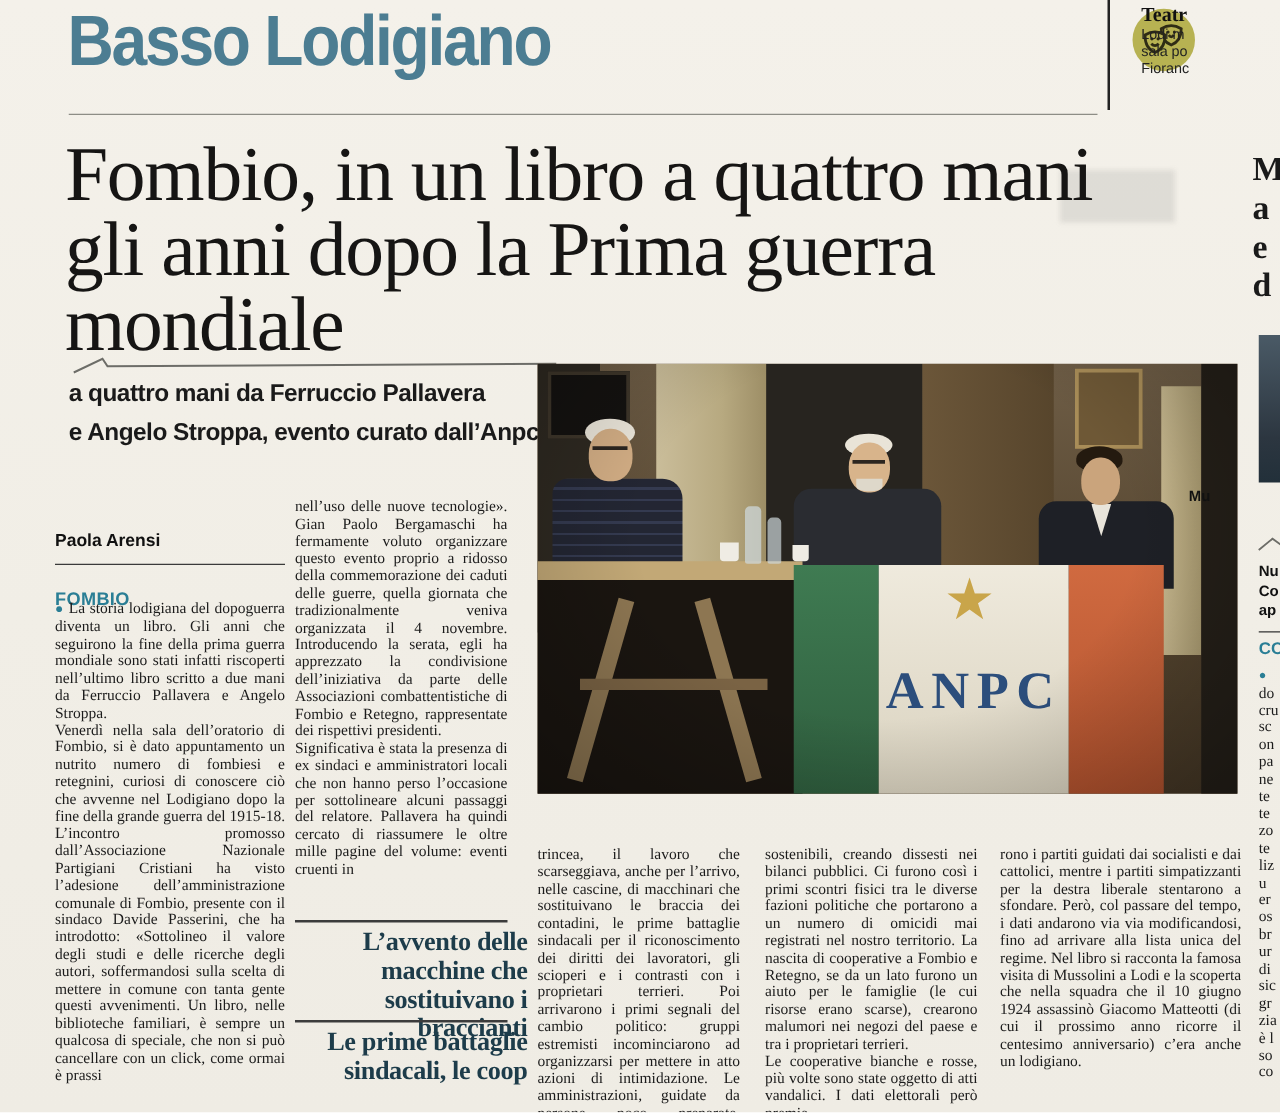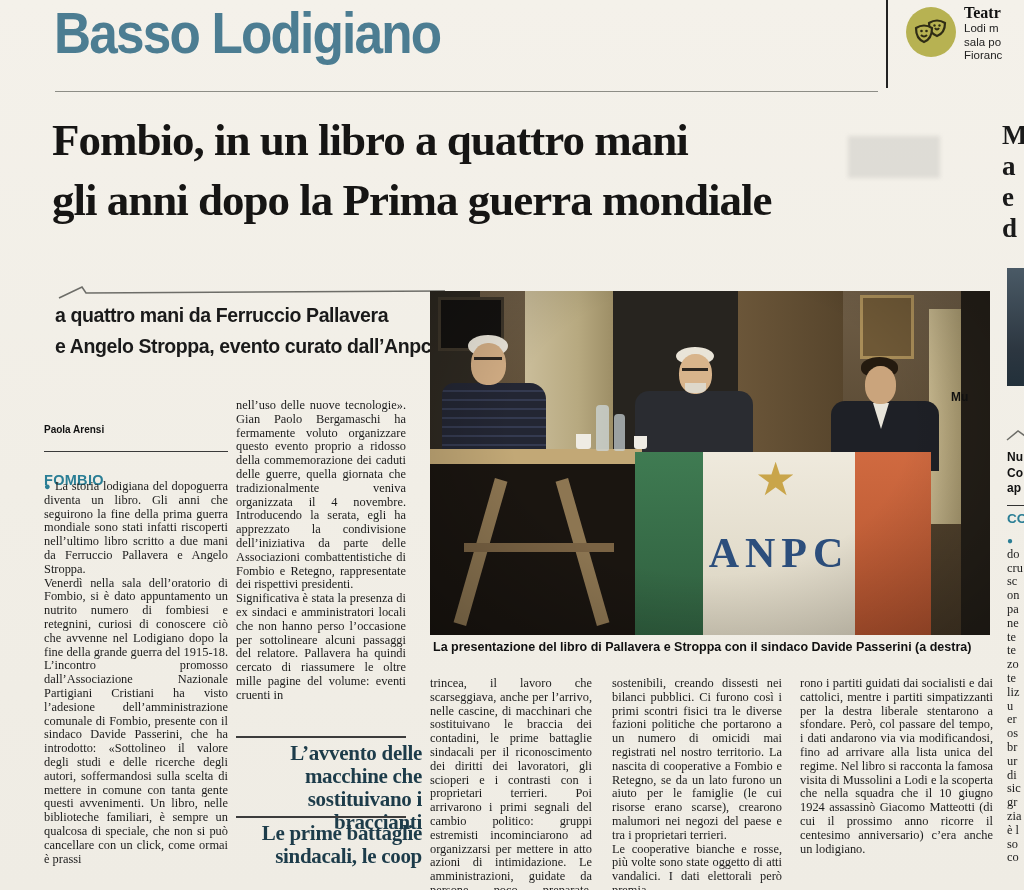--- a/index.html
+++ b/index.html
@@ -12,39 +12,39 @@
   .masthead-title{
     position:absolute; left:54px; top:0px;
     font-family:"Liberation Sans",sans-serif; font-weight:bold;
     font-size:57px; letter-spacing:-2px; color:#4c7d92;
     transform:scaleX(.9); transform-origin:left top; white-space:nowrap;
   }
   .masthead-rule{ position:absolute; left:55px; top:91px; width:823px; height:1px; background:#8d8d86; }
   .teatro-divider{ position:absolute; left:886px; top:0; width:2px; height:88px; background:#222; }
   .teatro-icon{ position:absolute; left:906px; top:7px; width:50px; height:50px; border-radius:50%;
     background:#b7b252; display:flex; align-items:center; justify-content:center; }
-  .teatro-text{ position:absolute; left:964px; top:4px; width:60px; }
+  .teatro-text{ position:absolute; left:913px; top:4px; width:60px; }
   .teatro-title{ font-family:"Liberation Serif",serif; font-weight:bold; font-size:16px; color:#111; white-space:nowrap; }
   .teatro-line{ font-family:"Liberation Sans",sans-serif; font-size:11.5px; line-height:13.5px; color:#222; white-space:nowrap; }
   
   .ghost-block{ position:absolute; left:848px; top:136px; width:92px; height:42px;
     background:rgba(110,110,110,.15); filter:blur(2px); }
   .headline{ position:absolute; left:52px; top:110px; width:870px;
-    font-family:"Liberation Serif",serif; font-weight:bold; font-size:45px; line-height:60px;
+    font-family:"Liberation Serif",serif; font-weight:normal; font-size:62px; line-height:60px;
     letter-spacing:-1px; color:#161514; }
   .edge-headline{ position:absolute; left:1002px; top:120px; width:22px; overflow:hidden;
     font-family:"Liberation Serif",serif; font-weight:bold; font-size:27px; line-height:31px; color:#1a1a1a; }
   
   .standfirst-zigzag{ position:absolute; left:55px; top:284px; }
   .standfirst{ position:absolute; left:55px; top:300px; width:380px;
     font-family:"Liberation Sans",sans-serif; font-weight:bold; font-size:19.5px;
     line-height:31px; letter-spacing:-0.4px; color:#1a1a1a; }
   
   .byline{ position:absolute; left:44px; top:424px; font-family:"Liberation Sans",sans-serif;
-    font-weight:bold; font-size:10px; color:#111; }
+    font-weight:bold; font-size:14px; color:#111; }
   .byline-rule{ position:absolute; left:44px; top:451px; width:184px; height:1px; background:#3a3a3a; }
   .section-label{ position:absolute; left:44px; top:472px; font-family:"Liberation Sans",sans-serif;
     font-weight:bold; font-size:14.5px; letter-spacing:.3px; color:#2a7e95; }
   
   .body-col{ position:absolute; font-size:12.4px; line-height:13.8px; text-align:justify; color:#1b1b1b; }
   .body-col p{ margin:0; }
   .col1{ left:44px; top:480px; width:184px; height:410px; overflow:hidden; }
   .col2{ left:236px; top:399px; width:170px; height:332px; overflow:hidden; }
   .col3{ left:430px; top:677px; width:162px; height:213px; overflow:hidden; }
   .col4{ left:612px; top:677px; width:170px; height:213px; overflow:hidden; }
@@ -230,21 +230,20 @@
     <div class="cup1"></div>
     <div class="cup2"></div>
 
     <div class="flag-green"></div>
     <div class="flag-white"></div>
     <div class="flag-red"></div>
     <div class="flag-star">★</div>
     <div class="flag-anpc">ANPC</div>
     <div class="ph-vignette"></div>
   </div>
-  <div class="caption">La presentazione del libro di Pallavera e Stroppa  con il sindaco Davide Passerini (a destra)</div>
 
   <div class="body-col col3">
     <p>trincea, il lavoro che scarseggiava, anche per l’arrivo, nelle cascine, di macchinari che sostituivano le braccia dei contadini, le prime battaglie sindacali per il riconoscimento dei diritti dei lavoratori, gli scioperi e i contrasti con i proprietari terrieri. Poi arrivarono i primi segnali del cambio politico: gruppi estremisti incominciarono ad organizzarsi per mettere in atto azioni di intimidazione. Le amministrazioni, guidate da persone poco preparate, iniziarono a fare debiti non</p>
   </div>
   <div class="body-col col4">
     <p>sostenibili, creando dissesti nei bilanci pubblici. Ci furono così i primi scontri fisici tra le diverse fazioni politiche che portarono a un numero di omicidi mai registrati nel nostro territorio. La nascita di cooperative a Fombio e Retegno, se da un lato furono un aiuto per le famiglie (le cui risorse erano scarse), crearono malumori nei negozi del paese e tra i proprietari terrieri.</p>
     <p>Le cooperative bianche e rosse, più volte sono state oggetto di atti vandalici. I dati elettorali però premia-</p>
   </div>
   <div class="body-col col5">
     <p>rono i partiti guidati dai socialisti e dai cattolici, mentre i partiti simpatizzanti per la destra liberale stentarono a sfondare. Però, col passare del tempo, i dati andarono via via modificandosi, fino ad arrivare alla lista unica del regime. Nel libro si racconta la famosa visita di Mussolini a Lodi e la scoperta che nella squadra che il 10 giugno 1924  assassinò Giacomo Matteotti (di cui il prossimo anno ricorre il centesimo anniversario) c’era anche un lodigiano.</p>

